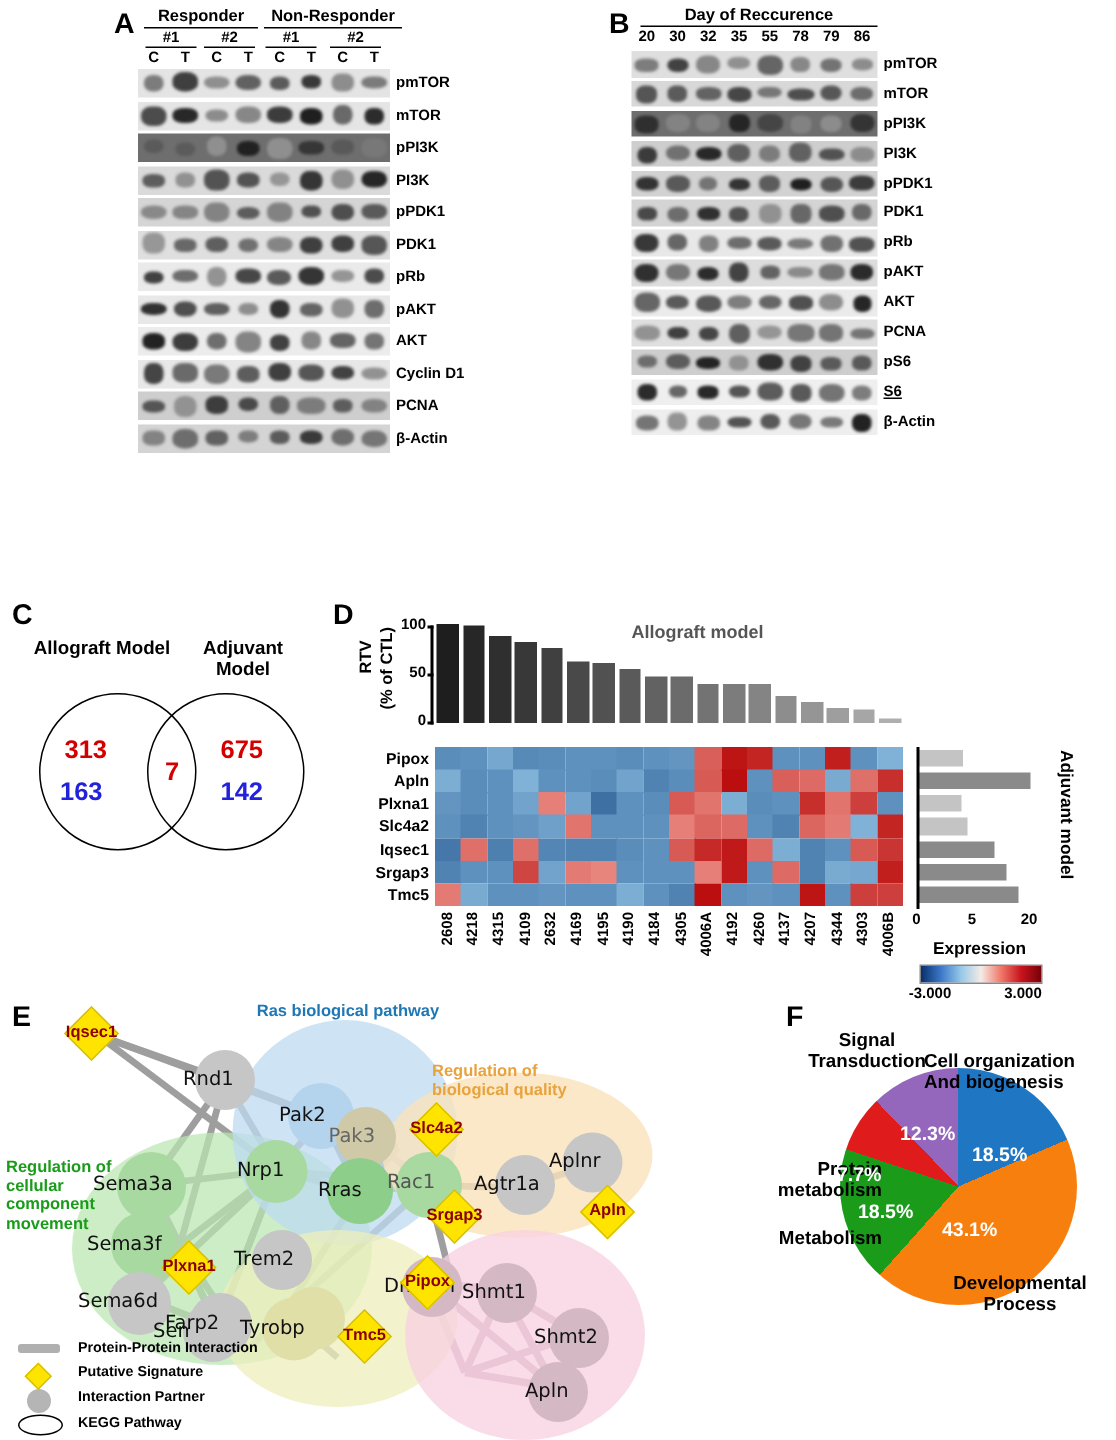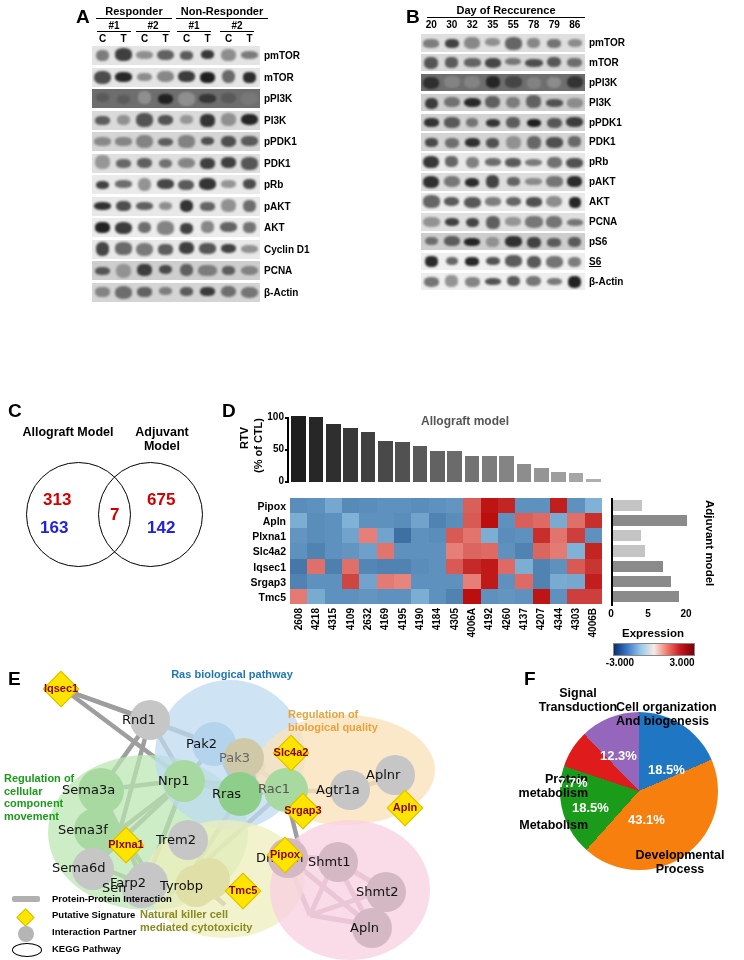--- a/index.html
+++ b/index.html
@@ -748,22 +748,20 @@
   <div class="dia" style="left:230px; top:218px; width:26px; height:26px;"></div>
   <div class="diatxt" style="left:210px; top:224px; width:66px;">Tmc5</div>
 
   <div class="pathlab" style="left:4px; top:112px; width:84px; color:#1a9c1a; white-space:pre-line;">Regulation of
 cellular
 component
 movement</div>
   <div class="pathlab" style="left:157px; top:8px; width:150px; color:#1f77b4; text-align:center;">Ras biological pathway</div>
   <div class="pathlab" style="left:288px; top:48px; width:126px; color:#e8a33d; white-space:pre-line;">Regulation of
 biological quality</div>
-  <div class="pathlab" style="left:140px; top:248px; width:145px; color:#8a8a22; white-space:pre-line;">Natural killer cell
-mediated cytotoxicity</div>
 </div>
 
 <div class="abs" style="left:8px; top:892px; width:200px; height:66px;">
   <div class="abs" style="left:4px; top:4px; width:28px; height:6px; background:#b0b0b0; border-radius:2px;"></div>
   <div class="legend-txt" style="left:44px; top:1px;">Protein-Protein Interaction</div>
   <div class="abs" style="left:11px; top:19px; width:13px; height:13px; background:#ffe400; border:1px solid #d8c000; transform:rotate(45deg);"></div>
   <div class="legend-txt" style="left:44px; top:17px;">Putative Signature</div>
   <div class="abs" style="left:10px; top:34px; width:16px; height:16px; background:#b5b5b5; border-radius:50%;"></div>
   <div class="legend-txt" style="left:44px; top:34px;">Interaction Partner</div>
   <div class="abs" style="left:4px; top:51px; width:30px; height:14px; border:1.3px solid #000; border-radius:50%;"></div>

